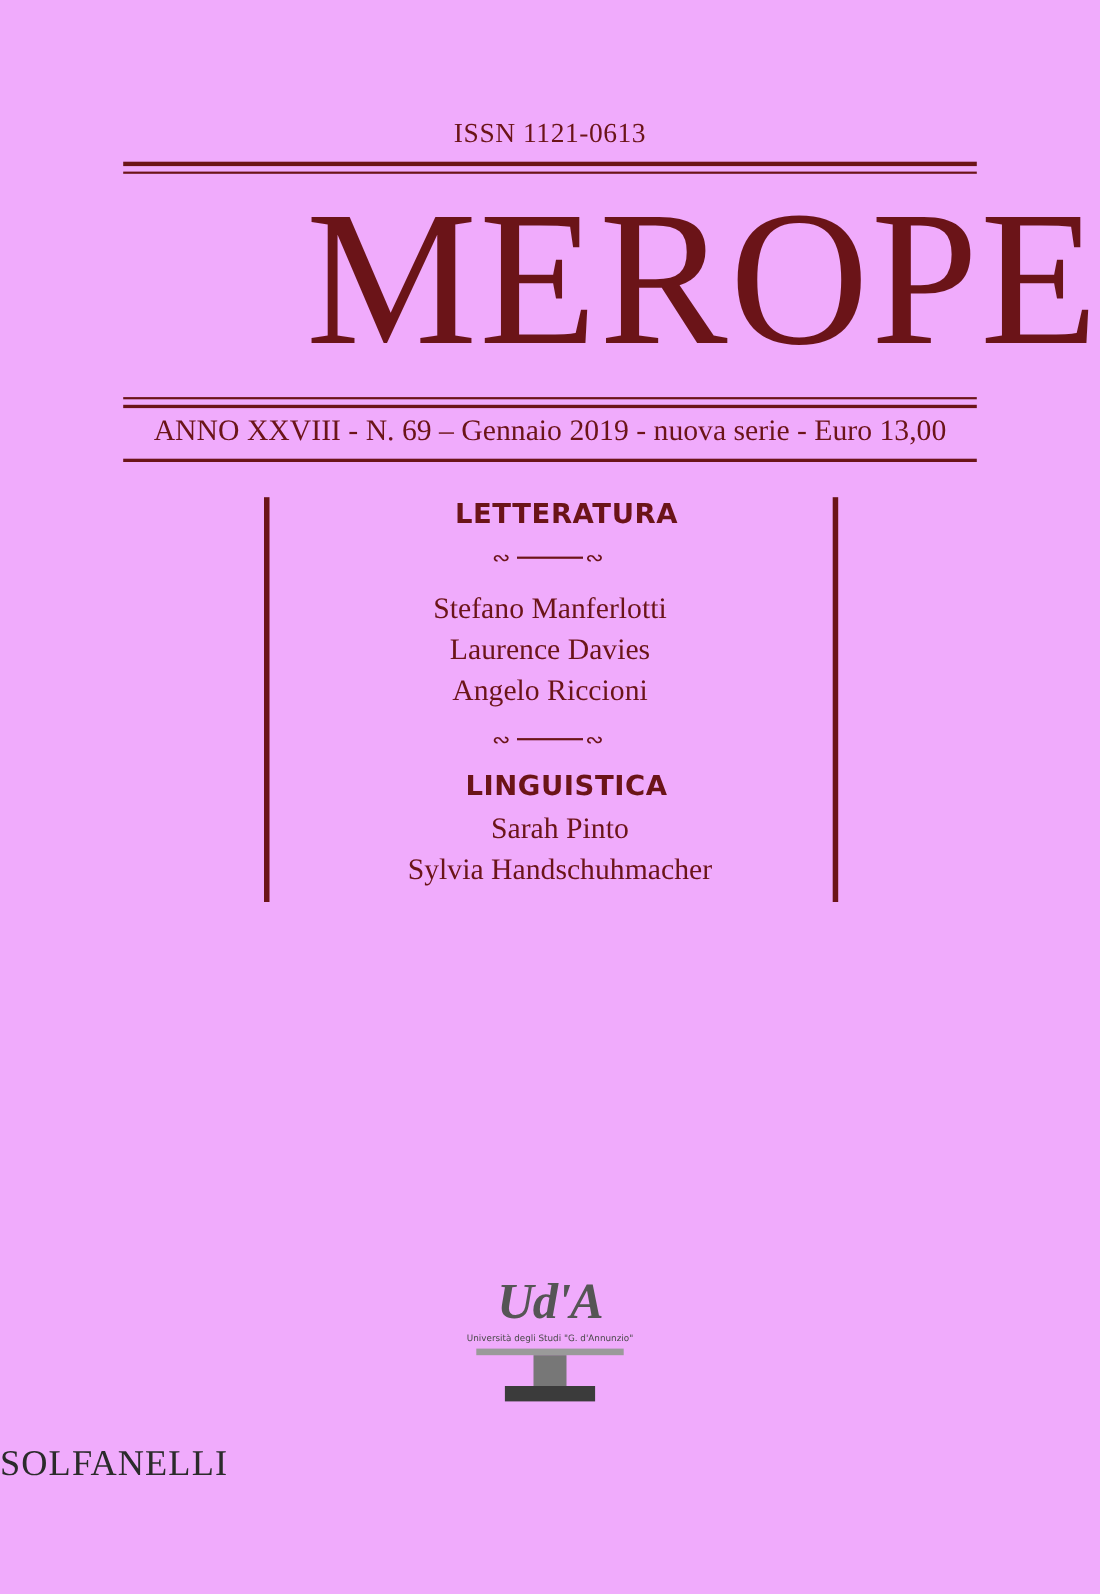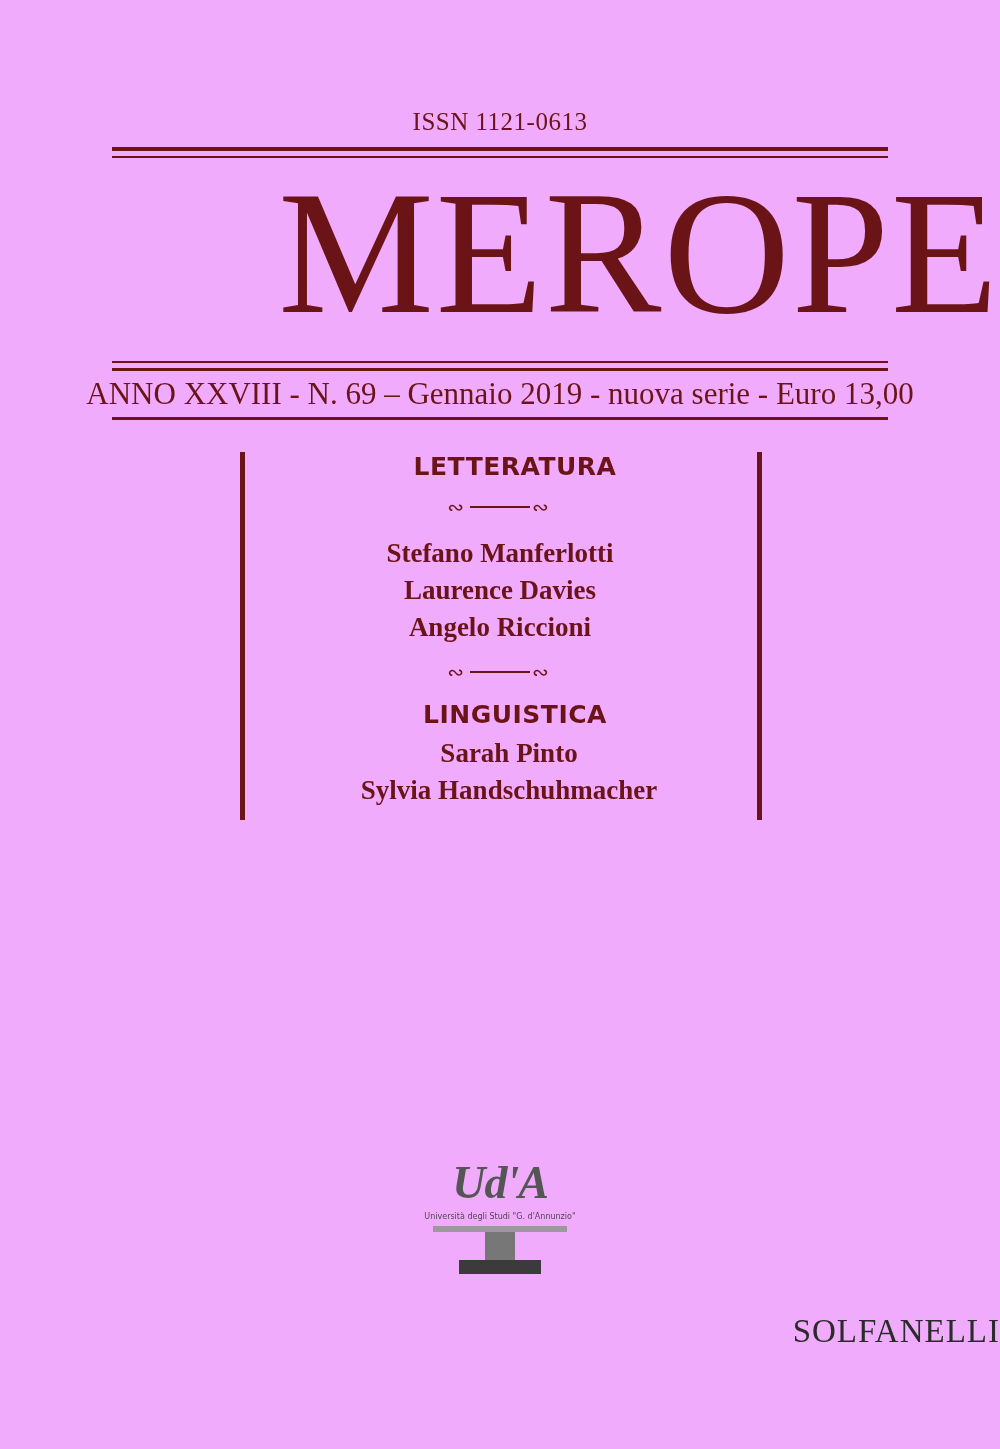--- a/index.html
+++ b/index.html
@@ -58,21 +58,21 @@
     letter-spacing: 2px;
     color: #6b1418;
   }
   .issue-line {
     position: absolute;
     top: 376px;
     left: 0;
     width: 1000px;
     text-align: center;
     font-family: "Liberation Serif", serif;
-    font-size: 31px;
+    font-size: 27px;
     color: #6b1418;
   }
 
   
   .contents {
     position: absolute;
     top: 452px;
     left: 0;
     width: 1000px;
     text-align: center;
@@ -110,21 +110,20 @@
     height: 2px;
     background: #6b1418;
     vertical-align: 6px;
     margin: 0 2px;
   }
   .author {
     font-family: "Liberation Serif", serif;
     font-size: 27px;
     line-height: 37px;
     color: #6b1418;
-    font-weight: bold;
   }
   .authors-lett { margin-top: 10px; }
   .authors-ling { margin-top: 2px; margin-left: 18px; }
 
   
   .logo {
     position: absolute;
     top: 1150px;
     left: 0;
     width: 1000px;
@@ -182,21 +181,21 @@
     left: 44px;
     width: 82px;
     height: 14px;
     background: #3b3b3b;
   }
   .publisher {
     position: absolute;
     top: 1313px;
     left: 0;
     width: 1000px;
-    text-align: right;
+    text-align: left;
     font-family: "Liberation Serif", serif;
     font-size: 33px;
     letter-spacing: 1px;
     color: #2b2b2b;
   }
 </style>
 </head>
 <body>
 
 <div class="cover">

